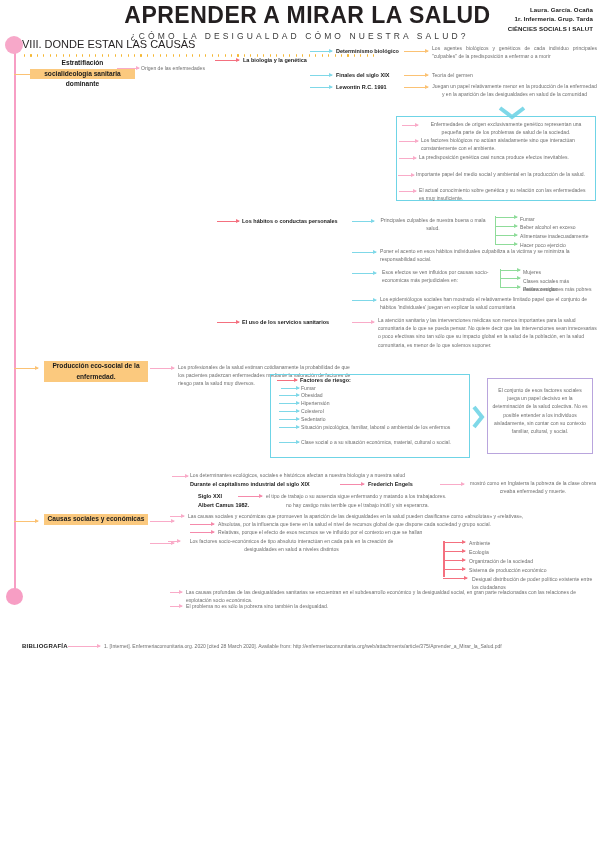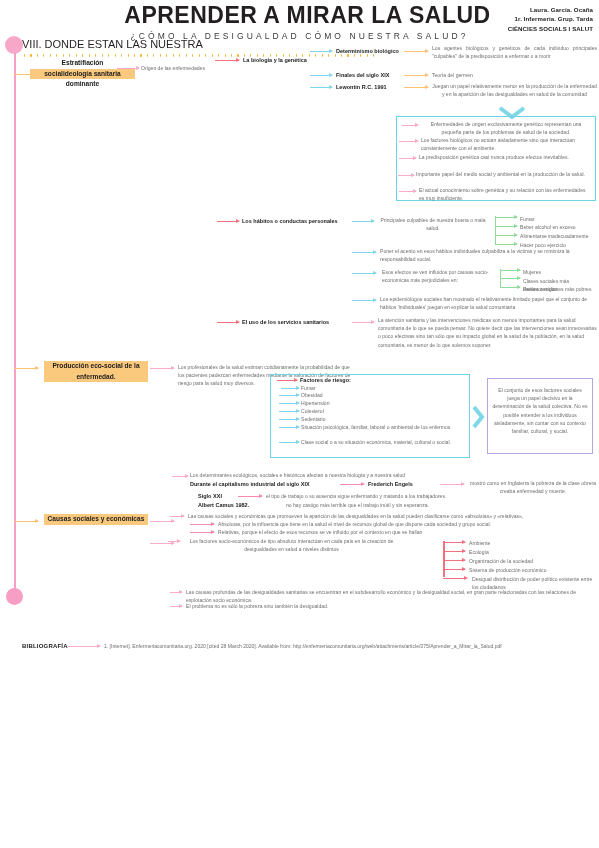--- a/index.html
+++ b/index.html
@@ -74,21 +74,21 @@
 <body>
 
 <div id="main-title">APRENDER A MIRAR LA SALUD</div>
 <div id="subtitle">¿CÓMO LA DESIGUALDAD CÓMO NUESTRA SALUD?</div>
 <div id="author-block">
   <div>Laura. García. Ocaña</div>
   <div>1r. Infermeria. Grup. Tarda</div>
   <div>CIÈNCIES SOCIALS I SALUT</div>
 </div>
 
-<div id="section-heading">VIII. DONDE ESTAN LAS NUESTRA</div>
+<div id="section-heading">VIII. DONDE ESTAN LAS CAUSAS</div>
 <div class="dot-row">
   <i></i>
     <i></i>
     <i></i>
     <i></i>
     <i></i>
     <i></i>
     <i></i>
     <i></i>
     <i></i>

